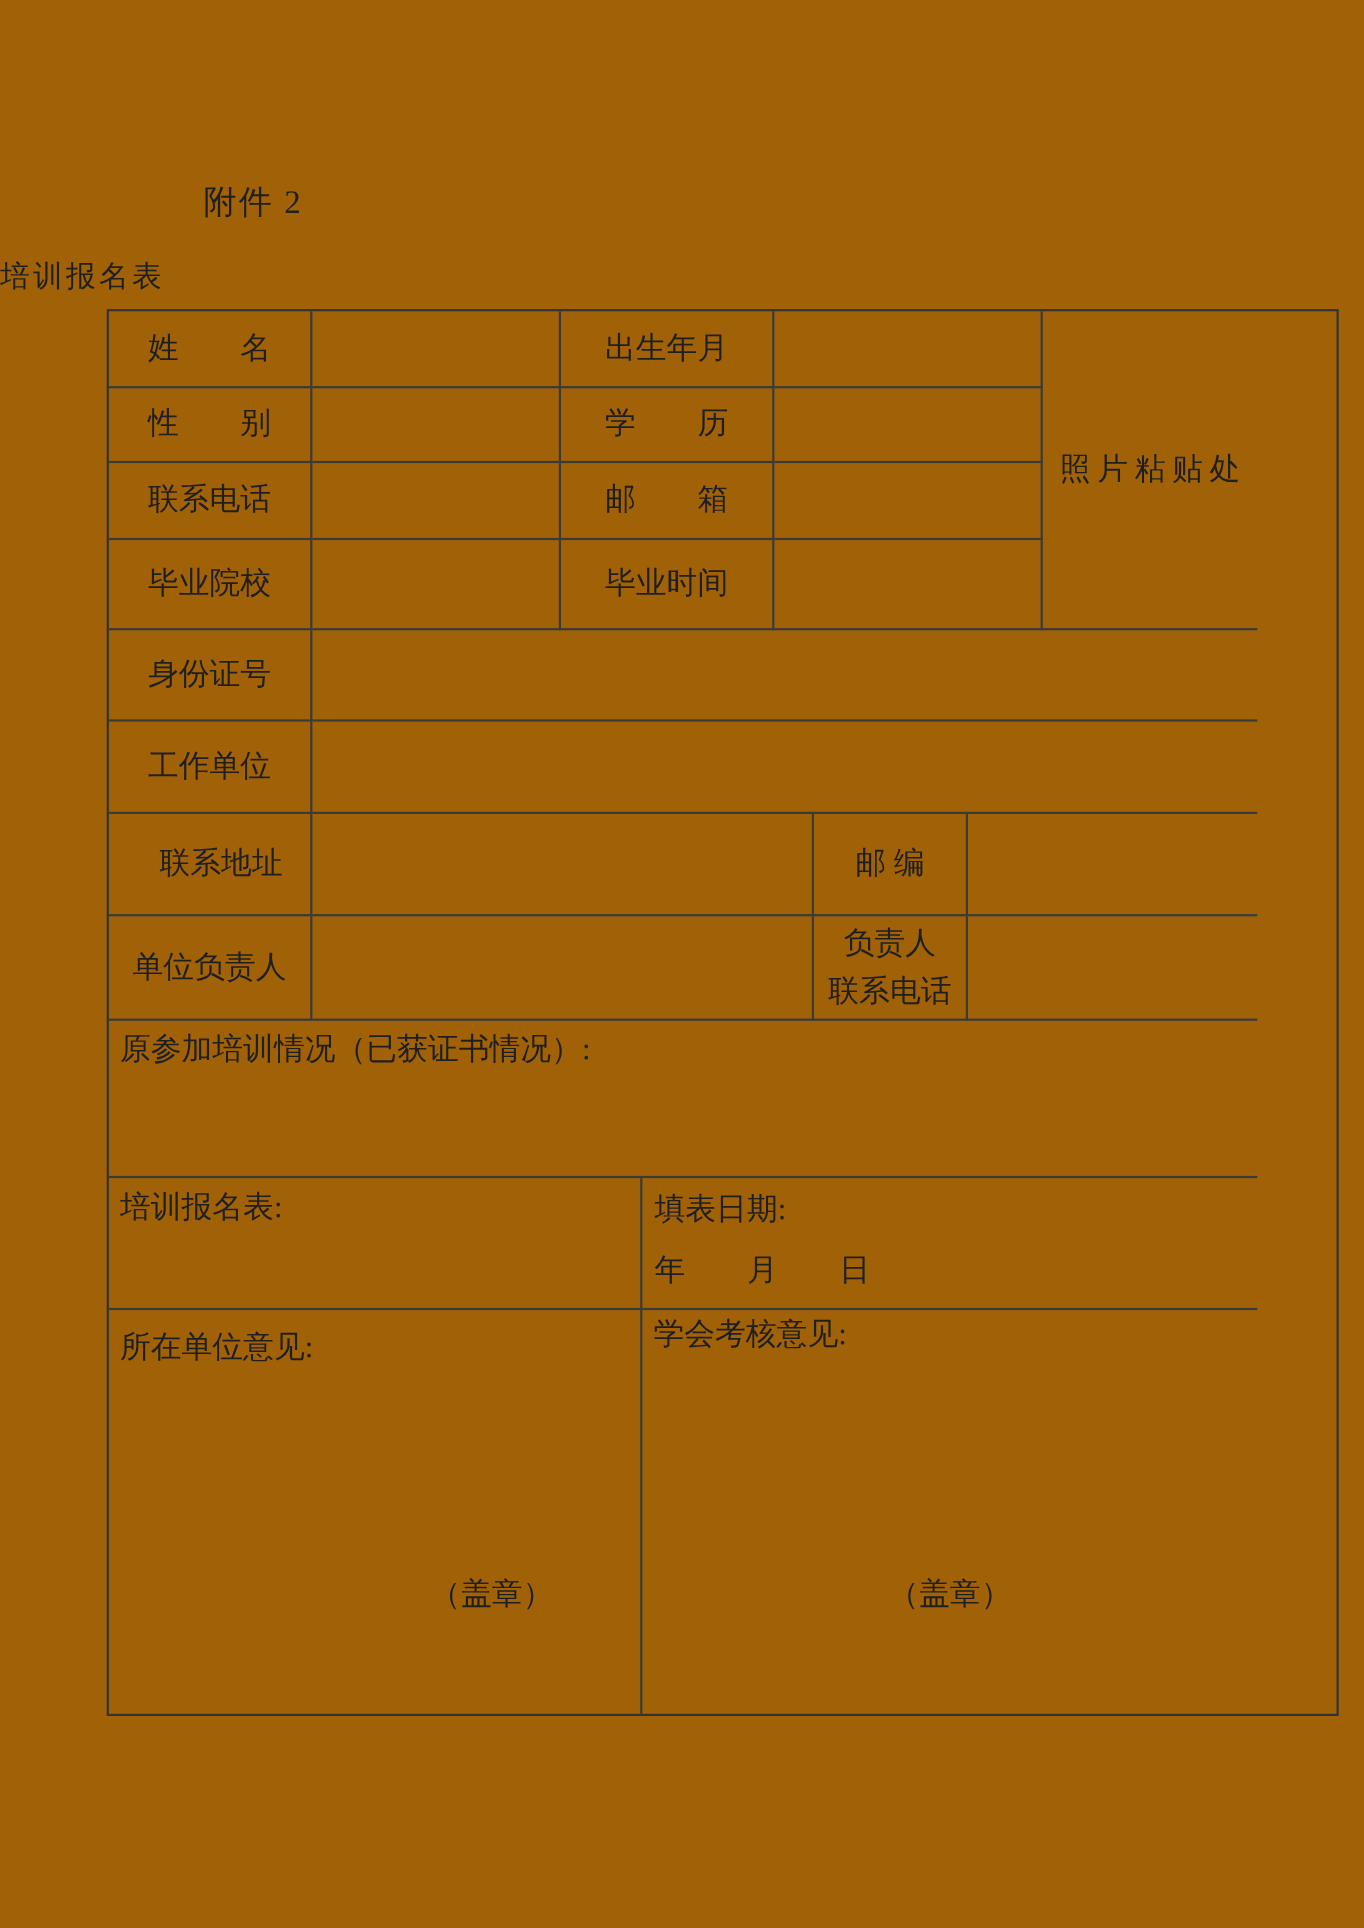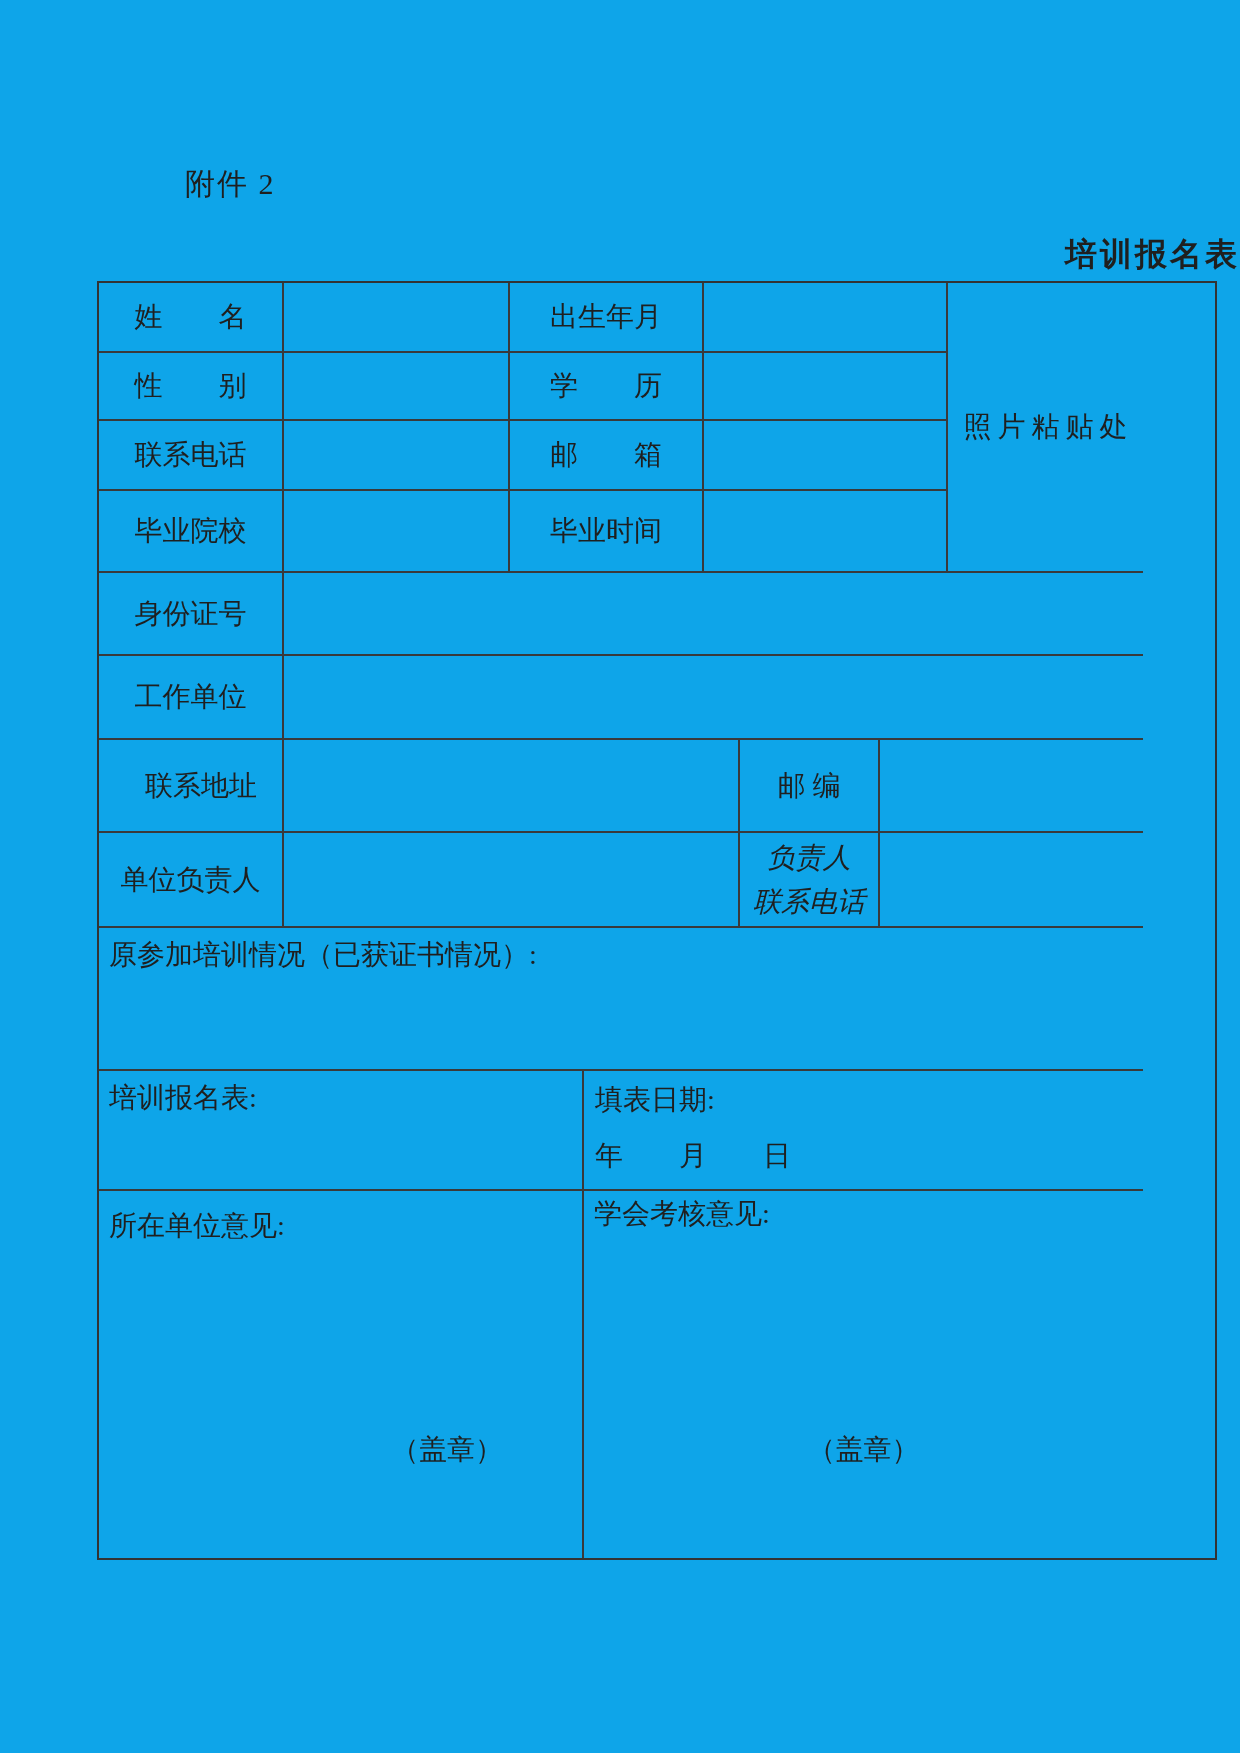--- a/index.html
+++ b/index.html
@@ -1,28 +1,28 @@
 <!DOCTYPE html>
 <html><head>
 <meta charset="utf-8">
 <style>
   * { margin:0; padding:0; box-sizing:border-box; }
   html,body { background:#ffffff; }
   .page {
-    position:relative; width:1240px; height:1753px; background:#0ea5e9;
+    position:relative; width:1240px; height:1753px; background:#a16207;
     font-family:"Liberation Serif","DejaVu Serif",serif;
     color:#1f1f1f; overflow:hidden;
   }
   .attachment-note {
     position:absolute; left:185px; top:164px;
     font-size:30px; letter-spacing:2px;
   }
   .form-title {
-    position:absolute; left:0; right:0; top:233px; text-align:right;
-    font-size:32px; font-weight:700; letter-spacing:3px;
+    position:absolute; left:0; right:0; top:233px; text-align:left;
+    font-size:27px; font-weight:400; letter-spacing:3px;
   }
   .tbl {
     position:absolute; left:97px; top:281px; width:1120px; height:1279px;
     border:2px solid #333;
   }
   .cell { position:absolute; font-size:28px; line-height:1.35; }
   .b-r { border-right:2px solid #3a3a3a; }
   .b-b { border-bottom:2px solid #3a3a3a; }
   .lab { display:flex; align-items:center; justify-content:center; text-align:center; }
   .tl  { padding:8px 10px; }
@@ -35,21 +35,21 @@
   .r2c3{left:411px;top:70px;width:194px;height:68px;} .r2c4{left:605px;top:70px;width:244px;height:68px;}
   .r3c1{left:0;top:138px;width:185px;height:70px;} .r3c2{left:185px;top:138px;width:226px;height:70px;}
   .r3c3{left:411px;top:138px;width:194px;height:70px;} .r3c4{left:605px;top:138px;width:244px;height:70px;}
   .r4c1{left:0;top:208px;width:185px;height:82px;} .r4c2{left:185px;top:208px;width:226px;height:82px;}
   .r4c3{left:411px;top:208px;width:194px;height:82px;} .r4c4{left:605px;top:208px;width:244px;height:82px;}
   .r5c1{left:0;top:290px;width:185px;height:83px;} .r5c2{left:185px;top:290px;width:859px;height:83px;}
   .r6c1{left:0;top:373px;width:185px;height:84px;} .r6c2{left:185px;top:373px;width:859px;height:84px;}
   .r7c1{left:0;top:457px;width:185px;height:93px;padding-left:21px;} .r7c2{left:185px;top:457px;width:456px;height:93px;}
   .r7c3{left:641px;top:457px;width:140px;height:93px;} .r7c4{left:781px;top:457px;width:263px;height:93px;}
   .r8c1{left:0;top:550px;width:185px;height:95px;} .r8c2{left:185px;top:550px;width:456px;height:95px;}
-  .r8c3{left:641px;top:550px;width:140px;height:95px;line-height:1.55;font-style:italic;} .r8c4{left:781px;top:550px;width:263px;height:95px;}
+  .r8c3{left:641px;top:550px;width:140px;height:95px;line-height:1.55;} .r8c4{left:781px;top:550px;width:263px;height:95px;}
   .r9  {left:0;top:645px;width:1044px;height:143px;}
   .r10L{left:0;top:788px;width:485px;height:120px;}
   .r10R{left:485px;top:788px;width:559px;height:120px;padding:10px 0 0 11px;}
   .r11L{left:0;top:908px;width:485px;height:367px;padding-top:16px;}
   .r11R{left:485px;top:908px;width:559px;height:367px;padding-top:4px;}
 
   .date-line2 { margin-top:18px; text-align:left; padding-right:78px; }
   .seal { position:absolute; top:240px; font-size:28px; }
   .seal-left  { left:292px; }
   .seal-right { left:0; right:0; text-align:center; }

